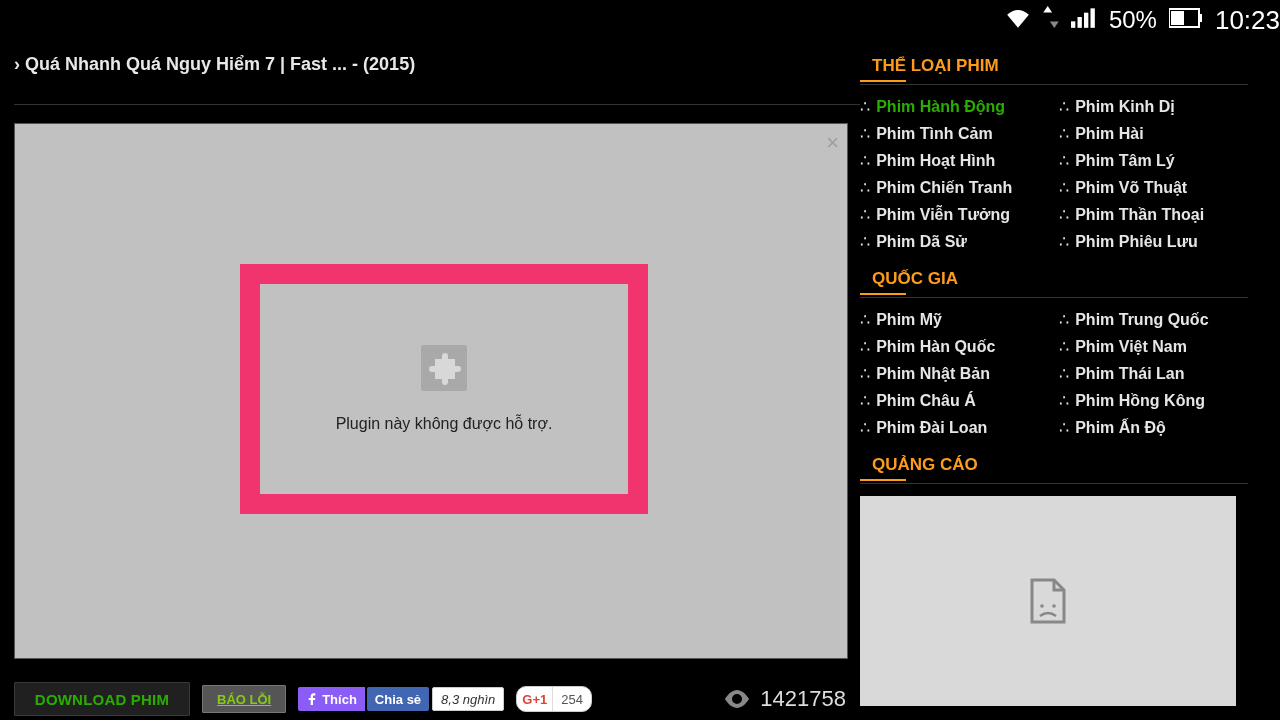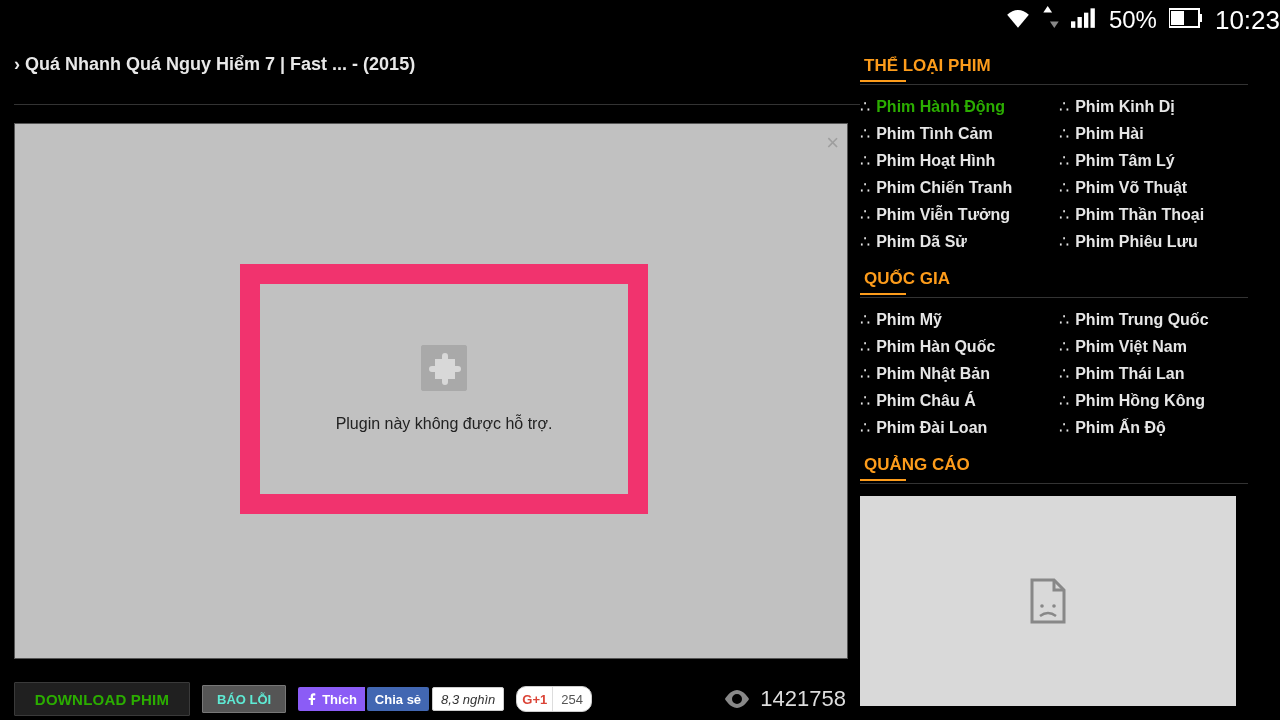--- a/index.html
+++ b/index.html
@@ -128,24 +128,25 @@
     color: #2bad00;
     border: 1px solid #3a3a3a;
     width: 166px;
     height: 32px;
     font-size: 15px;
     text-align: center;
     letter-spacing: 0.2px;
   }
   .btn-gray {
     background: #555;
-    color: #5eead4;
+    color: #84cc16;
     border: 1px solid #777;
     height: 26px;
     padding: 0 14px;
+    text-decoration: underline;
   }
   .fb-group {
     display: inline-flex;
     height: 24px;
     font-size: 13px;
     font-weight: bold;
   }
   .fb-like {
     background: #8b5cf6;
     color: #fff;
@@ -207,21 +208,21 @@
     align-items: center;
     gap: 10px;
   }
   .views .eye-icon { width:26px; height:18px; }
 
   
   .side-head {
     color: #fd9c1b;
     font-weight: bold;
     font-size: 17px;
-    margin: 6px 0 4px 4px;
+    margin: 6px 0 4px 12px;
     text-transform: uppercase;
   }
   .side-underline {
     width: 46px;
     height: 2px;
     background: #fd9c1b;
     margin-bottom: 2px;
   }
   .side-rule {
     border-top: 1px solid #333;

